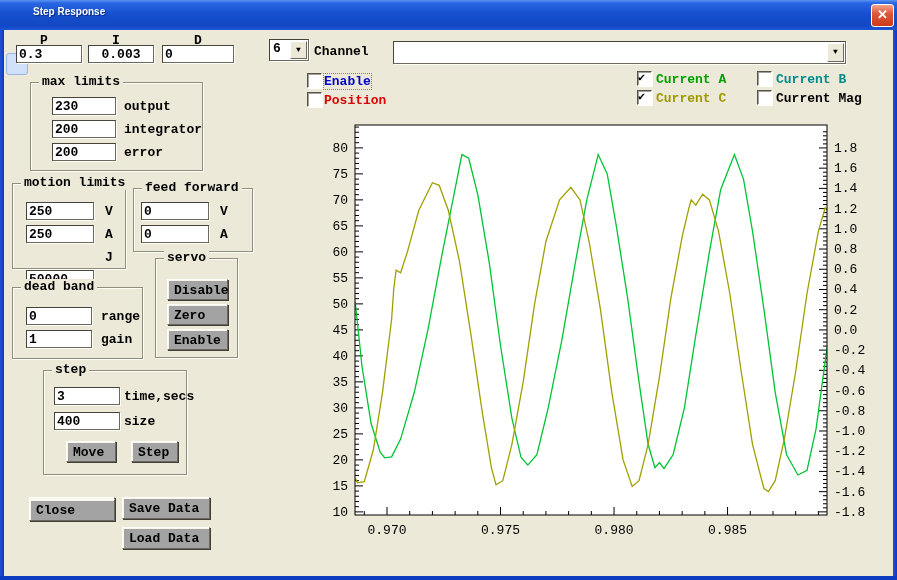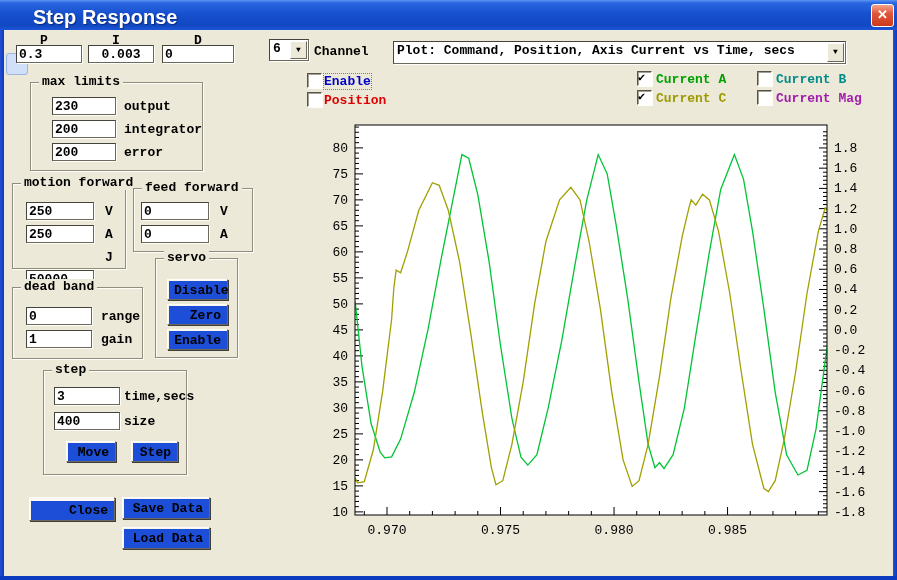--- a/index.html
+++ b/index.html
@@ -7,33 +7,33 @@
        font-family:"Liberation Mono","DejaVu Sans Mono",monospace;font-size:13px;font-weight:bold;color:#000;}
   
   .titlebar{position:absolute;left:0;top:0;width:897px;height:30px;
     background:linear-gradient(180deg,#5a95f2 0%,#2a66e2 10%,#1650cf 45%,#1148c2 85%,#1c55d6 100%);}
   .border-l,.border-r{position:absolute;top:30px;width:4px;height:546px;background:linear-gradient(90deg,#234fd2,#0d3bc0);}
   .border-l{left:0}.border-r{left:893px}
   .border-b{position:absolute;left:0;top:576px;width:897px;height:4px;background:#0d3bc0;}
   .app-icon{position:absolute;left:6px;top:5px;width:20px;height:20px;background:#cfe0f8;border:1px solid #9ab6e8;border-radius:3px;
     color:#222;font-size:7px;line-height:9px;text-align:right;font-weight:bold;overflow:hidden;margin-top:48px;}
   .win-title{position:absolute;left:33px;top:6px;color:#fff;font-family:"Liberation Sans",sans-serif;
-    font-size:20px;font-weight:bold;text-shadow:1px 1px 1px #09297e;}
+    font-size:10px;font-weight:bold;text-shadow:1px 1px 1px #09297e;}
   .close-btn{position:absolute;left:871px;top:4px;width:21px;height:21px;border:1px solid #fff;border-radius:3px;
     background:linear-gradient(180deg,#f2a48c 0%,#e1573a 40%,#cc3a1b 100%);color:#fff;text-align:center;
     line-height:19px;font-size:13px;font-family:"Liberation Sans",sans-serif;cursor:pointer;}
   
   .edit{position:absolute;background:#fff;border:1px solid #6b695e;border-top-color:#45443c;border-left-color:#45443c;
     box-shadow:1px 1px 0 #fffef6;font:inherit;padding:0 2px;margin:0;height:16px;}
   .lbl{position:absolute;white-space:nowrap;line-height:15px;}
   .frame{position:absolute;border:1px solid #8f8d80;box-shadow:inset 1px 1px 0 #fffef4,1px 1px 0 #fffef4;}
   .frame>.legend{position:absolute;top:-9px;left:8px;background:#ece9d8;padding:0 3px;line-height:15px;white-space:nowrap;}
-  .btn{position:absolute;background:#1d4ed8;border-top:1px solid #fffef8;border-left:1px solid #fffef8;
+  .btn{position:absolute;background:#a3a3a3;border-top:1px solid #fffef8;border-left:1px solid #fffef8;
     border-right:1px solid #6b695e;border-bottom:1px solid #6b695e;box-shadow:1px 1px 0 #3f3e37,inset 1px 1px 0 #f8f6ec;
-    font:inherit;text-align:right;line-height:19px;cursor:pointer;}
+    font:inherit;text-align:left;line-height:19px;cursor:pointer;}
   .cb{position:absolute;width:13px;height:13px;background:#fff;border-top:1px solid #55534a;border-left:1px solid #55534a;
     border-bottom:1px solid #fff;border-right:1px solid #fff;box-shadow:inset 1px 1px 0 #a3a196,1px 1px 0 #fffef6;cursor:pointer;}
   .cb .mark{display:none;position:absolute;left:0px;top:-2px;font-size:12px;color:#000;}
   .cb.checked .mark{display:block;}
   .combo{position:absolute;background:#fff;border:1px solid #6b695e;border-top-color:#45443c;border-left-color:#45443c;
     box-shadow:1px 1px 0 #fffef6;}
   .combo .txt{position:absolute;left:3px;top:1px;white-space:nowrap;overflow:hidden;}
   .combo .arrow{position:absolute;right:1px;top:1px;bottom:1px;width:15px;background:#ece9d8;
     border-top:1px solid #fff;border-left:1px solid #fff;border-right:1px solid #6b695e;border-bottom:1px solid #6b695e;
     text-align:center;font-size:8px;line-height:16px;cursor:pointer;}
@@ -63,54 +63,53 @@
   <input class="edit" style="left: 88px; top: 45px; width: 60px; text-align: center;" readonly="" value="0.003">
   <input class="edit" style="left: 162px; top: 45px; width: 66px;" readonly="" value="0">
 
   <div class="combo" style="left:269px;top:39px;width:38px;height:20px">
     <span class="txt">6</span>
     <span class="arrow">▼</span>
   </div>
   <div class="lbl" style="left:314px;top:44px">Channel</div>
 
   <div class="combo" style="left:393px;top:41px;width:451px;height:21px">
-    <span class="txt">Plot: Command, Position, Axis Current vs Time, secs</span>
     <span class="arrow">▼</span>
   </div>
 
   <div class="cb" style="left:307px;top:73px"></div>
   <div class="lbl focus-ring" style="left: 324px; top: 74px; color: rgb(0, 0, 204);">Enable</div>
   <div class="cb" style="left:307px;top:92px"></div>
   <div class="lbl" style="left: 324px; top: 93px; color: rgb(221, 0, 0);">Position</div>
 
   <div class="cb checked" style="left:637px;top:71px">
       <span class="mark">✔</span>
     </div>
   <div class="lbl" style="left: 656px; top: 72px; color: rgb(0, 160, 0);">Current A</div>
   <div class="cb" style="left:757px;top:71px"></div>
   <div class="lbl" style="left: 776px; top: 72px; color: rgb(0, 139, 139);">Current B</div>
   <div class="cb checked" style="left:637px;top:90px">
       <span class="mark">✔</span>
     </div>
   <div class="lbl" style="left: 656px; top: 91px; color: rgb(156, 154, 0);">Current C</div>
   <div class="cb" style="left:757px;top:90px"></div>
-  <div class="lbl" style="left: 776px; top: 91px; color: #a21caf;">Current Mag</div>
+  <div class="lbl" style="left: 776px; top: 91px; color: #000000;">Current Mag</div>
 
   <div class="frame" style="left:30px;top:82px;width:171px;height:87px">
     <span class="legend">max limits</span>
     <input class="edit" style="left: 21px; top: 14px; width: 58px;" readonly="" value="230">
     <div class="lbl" style="left:93px;top:16px">output</div>
     <input class="edit" style="left: 21px; top: 37px; width: 58px;" readonly="" value="200">
     <div class="lbl" style="left:93px;top:39px">integrator</div>
     <input class="edit" style="left: 21px; top: 60px; width: 58px;" readonly="" value="200">
     <div class="lbl" style="left:93px;top:62px">error</div>
   </div>
 
   <div class="frame" style="left:12px;top:183px;width:112px;height:84px">
-    <span class="legend">motion forward</span>
+    <span class="legend">motion limits</span>
     <input class="edit" style="left: 13px; top: 18px; width: 62px;" readonly="" value="250">
     <div class="lbl" style="left:92px;top:20px">V</div>
     <input class="edit" style="left: 13px; top: 41px; width: 62px;" readonly="" value="250">
     <div class="lbl" style="left:92px;top:43px">A</div>
     <input class="edit" style="left: 13px; top: 64px; width: 62px; margin-top: 22px;" readonly="" value="50000">
     <div class="lbl" style="left:92px;top:66px">J</div>
   </div>
 
   <div class="frame" style="left:133px;top:188px;width:118px;height:62px">
     <span class="legend">feed forward</span>

